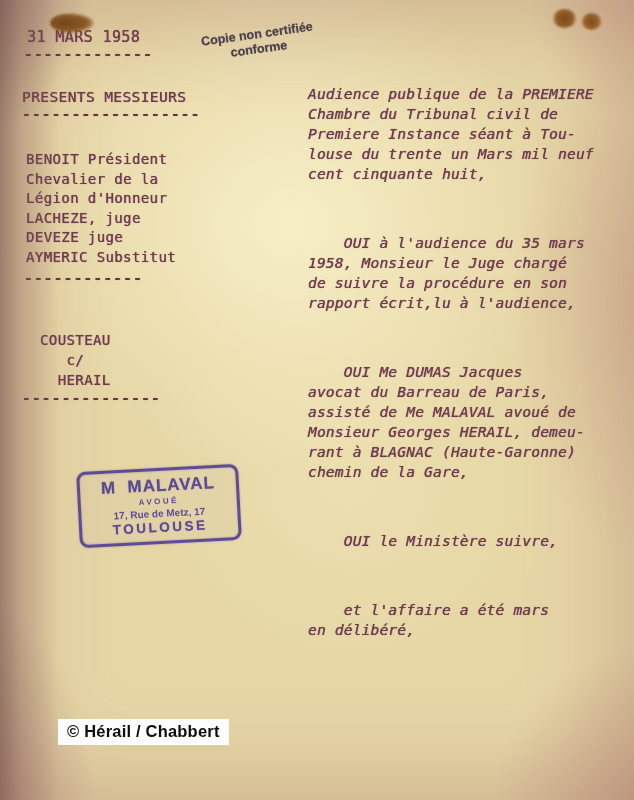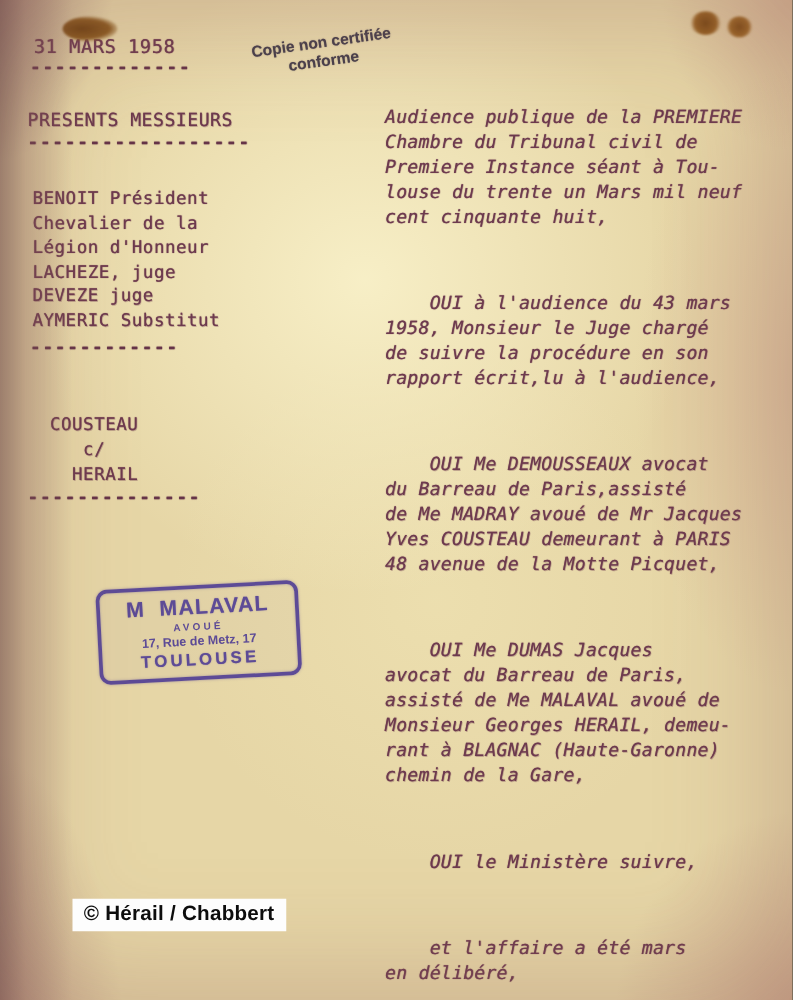--- a/index.html
+++ b/index.html
@@ -108,29 +108,24 @@
     <div class="addr">17, Rue de Metz, 17</div>
     <div class="city">TOULOUSE</div>
   </div>
 
   <div id="right-col" class="tw">
     <p>Audience publique de la PREMIERE
 Chambre du Tribunal civil de
 Premiere Instance séant à Tou-
 louse du trente un Mars mil neuf
 cent cinquante huit,</p>
-    <p>    OUI à l'audience du 43 mars
+    <p>    OUI à l'audience du 35 mars
 1958, Monsieur le Juge chargé
 de suivre la procédure en son
 rapport écrit,lu à l'audience,</p>
-    <p>    OUI Me DEMOUSSEAUX avocat
-du Barreau de Paris,assisté
-de Me MADRAY avoué de Mr Jacques
-Yves COUSTEAU demeurant à PARIS
-48 avenue de la Motte Picquet,</p>
     <p>    OUI Me DUMAS Jacques
 avocat du Barreau de Paris,
 assisté de Me MALAVAL avoué de
 Monsieur Georges HERAIL, demeu-
 rant à BLAGNAC (Haute-Garonne)
 chemin de la Gare,</p>
     <p>    OUI le Ministère suivre,</p>
     <p>    et l'affaire a été mars
 en délibéré,</p>
     

